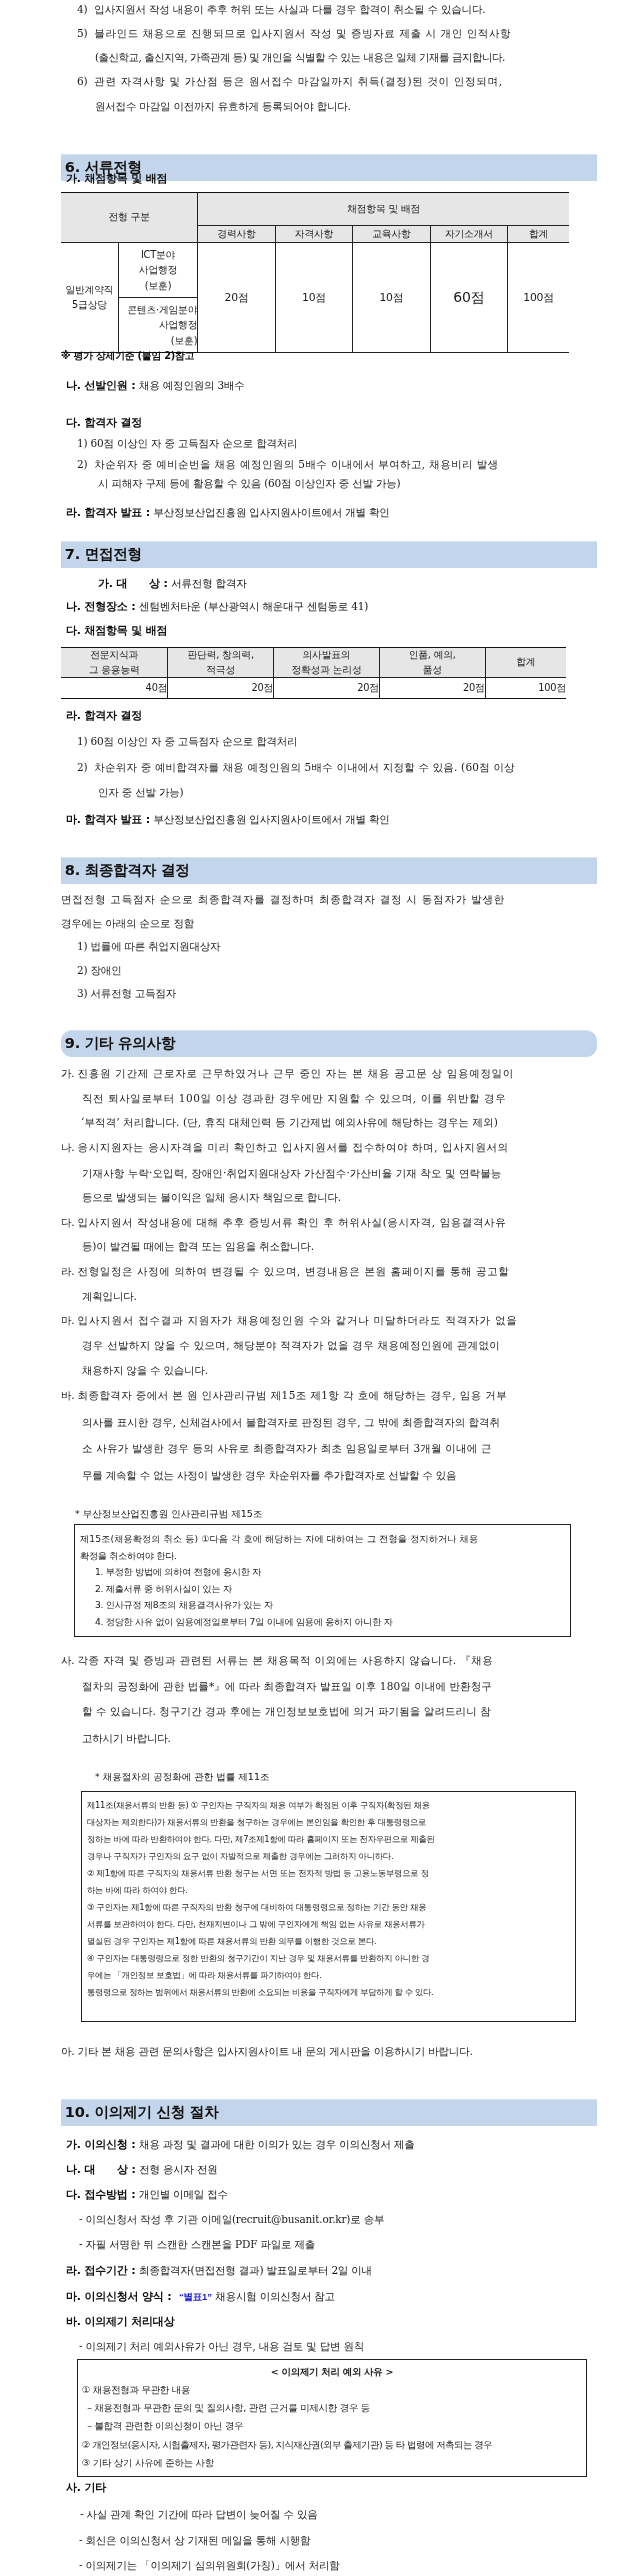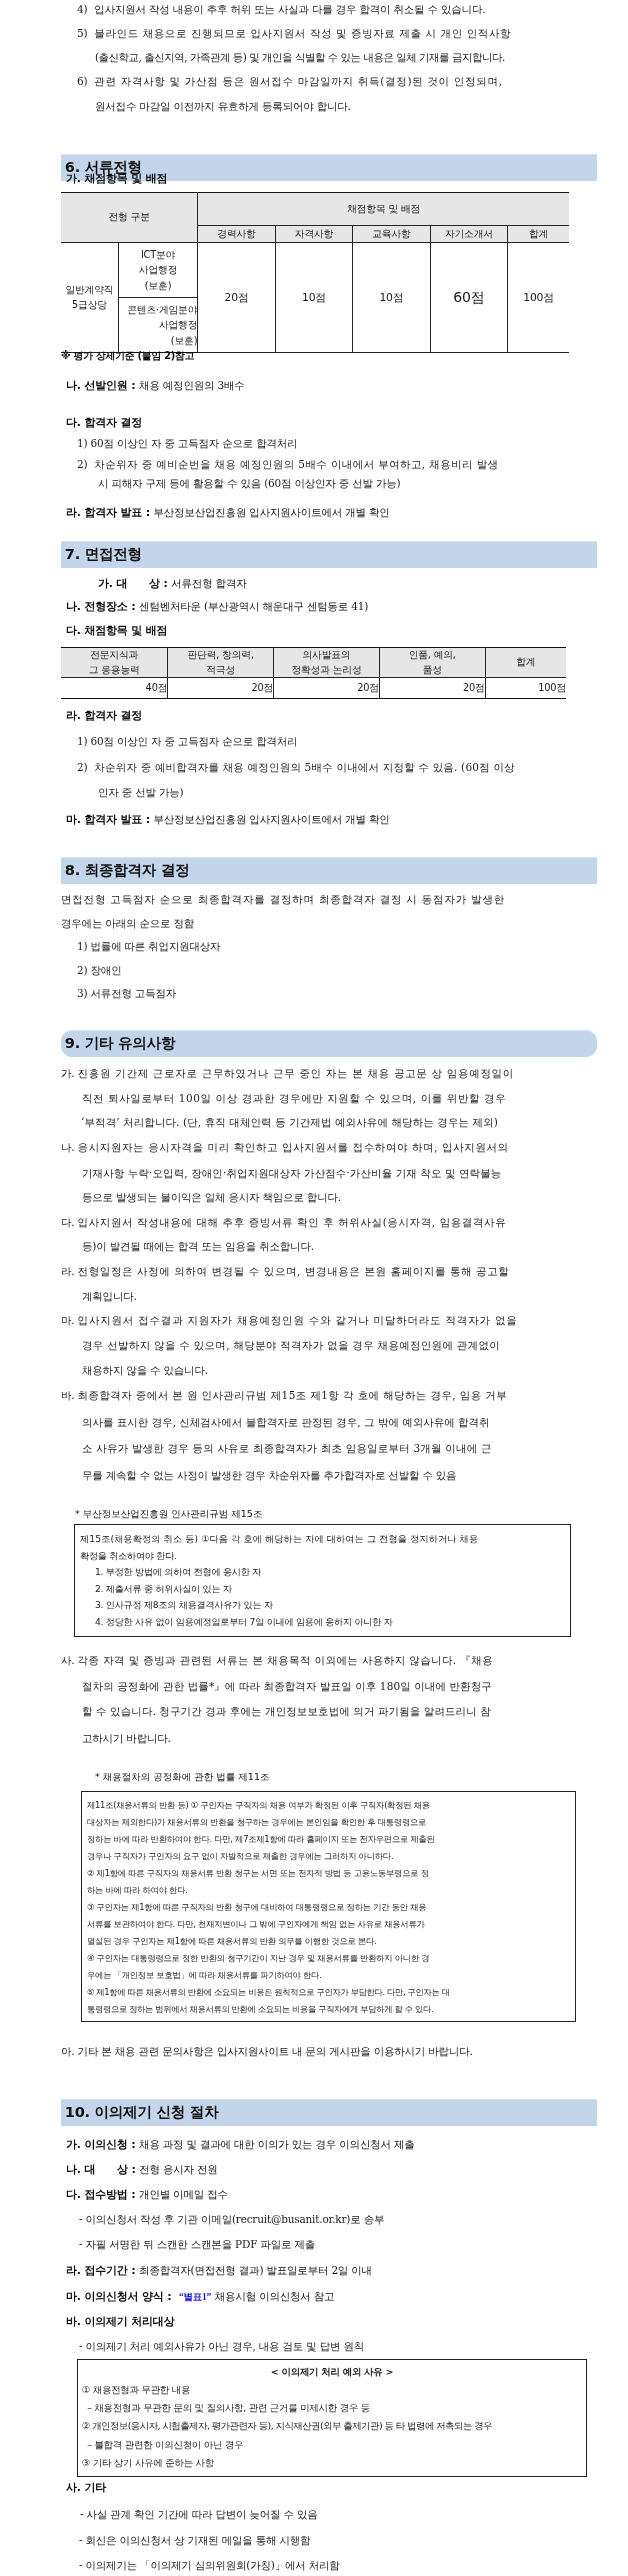--- a/index.html
+++ b/index.html
@@ -75,21 +75,21 @@
   table.doc td:last-child, table.doc th:last-child { border-right: none; }
   table.doc th { background: #e6e6e6; }
   .box {
     position: absolute;
     border: 1px solid #222;
     background: #fff;
     font-family: "DejaVu Sans", "Liberation Sans", sans-serif;
     color: #1a1a1a;
   }
   .box .line { white-space: nowrap; letter-spacing: -0.3px; }
-  .blue { color: #1a1acc; font-weight: bold; font-family: Liberation Serif, serif; }
+  .blue { color: #1a1acc; font-weight: bold; font-family: Liberation Sans, sans-serif; }
 </style>
 </head>
 <body>
 
 <div class="page">
 
   <div class="abs body-text" style="left:77px;top:3.2px;">
     <span>4)</span>
     <span style="margin-left:3.8px;">입사지원서 작성 내용이 추후 허위 또는 사실과 다를 경우 합격이 취소될 수 있습니다.</span>
   </div>
@@ -279,21 +279,21 @@
     <span>마.</span>
     <span style="letter-spacing:0.8px;">입사지원서 접수결과 지원자가 채용예정인원 수와 같거나 미달하더라도 적격자가 없을</span>
   </div>
   <div class="abs body-text" style="left:82px;top:1339px;letter-spacing:0.3px;">경우 선발하지 않을 수 있으며, 해당분야 적격자가 없을 경우 채용예정인원에 관계없이</div>
   <div class="abs body-text" style="left:82px;top:1364px;">채용하지 않을 수 있습니다.</div>
 
   <div class="abs body-text" style="left:61px;top:1389px;">
     <span>바.</span>
     <span style="letter-spacing:0.4px;">최종합격자 중에서 본 원 인사관리규범 제15조 제1항 각 호에 해당하는 경우, 임용 거부</span>
   </div>
-  <div class="abs body-text" style="left:82px;top:1416px;letter-spacing:0px;">의사를 표시한 경우, 신체검사에서 불합격자로 판정된 경우, 그 밖에 예외사유에 합격취</div>
+  <div class="abs body-text" style="left:82px;top:1416px;letter-spacing:0px;">의사를 표시한 경우, 신체검사에서 불합격자로 판정된 경우, 그 밖에 최종합격자의 합격취</div>
   <div class="abs body-text" style="left:82px;top:1442px;letter-spacing:0.2px;">소 사유가 발생한 경우 등의 사유로 최종합격자가 최초 임용일로부터 3개월 이내에 근</div>
   <div class="abs body-text" style="left:82px;top:1469px;">무를 계속할 수 없는 사정이 발생한 경우 차순위자를 추가합격자로 선발할 수 있음</div>
 
   <div class="abs sans" style="left:75px;top:1508px;font-size:9.5px;white-space:nowrap;">* 부산정보산업진흥원 인사관리규범 제15조</div>
   <div class="box" style="left:74px;top:1524px;width:497px;height:113px;padding:6.3px 5px;font-size:9.2px;">
     <div class="line" style="line-height:16.5px;letter-spacing:0.1px;">제15조(채용확정의 취소 등) ①다음 각 호에 해당하는 자에 대하여는 그 전형을 정지하거나 채용</div>
     <div class="line" style="line-height:16.5px;">확정을 취소하여야 한다.</div>
     <div class="line" style="line-height:16.5px;padding-left:15px;">1. 부정한 방법에 의하여 전형에 응시한 자</div>
     <div class="line" style="line-height:16.5px;padding-left:15px;">2. 제출서류 중 허위사실이 있는 자</div>
     <div class="line" style="line-height:16.5px;padding-left:15px;">3. 인사규정 제8조의 채용결격사유가 있는 자</div>
@@ -314,21 +314,20 @@
     <div class="line" style="line-height:17px;">대상자는 제외한다)가 채용서류의 반환을 청구하는 경우에는 본인임을 확인한 후 대통령령으로</div>
     <div class="line" style="line-height:17px;">정하는 바에 따라 반환하여야 한다. 다만, 제7조제1항에 따라 홈페이지 또는 전자우편으로 제출된</div>
     <div class="line" style="line-height:17px;">경우나 구직자가 구인자의 요구 없이 자발적으로 제출한 경우에는 그러하지 아니하다.</div>
     <div class="line" style="line-height:17px;">② 제1항에 따른 구직자의 채용서류 반환 청구는 서면 또는 전자적 방법 등 고용노동부령으로 정</div>
     <div class="line" style="line-height:17px;">하는 바에 따라 하여야 한다.</div>
     <div class="line" style="line-height:17px;">③ 구인자는 제1항에 따른 구직자의 반환 청구에 대비하여 대통령령으로 정하는 기간 동안 채용</div>
     <div class="line" style="line-height:17px;">서류를 보관하여야 한다. 다만, 천재지변이나 그 밖에 구인자에게 책임 없는 사유로 채용서류가</div>
     <div class="line" style="line-height:17px;">멸실된 경우 구인자는 제1항에 따른 채용서류의 반환 의무를 이행한 것으로 본다.</div>
     <div class="line" style="line-height:17px;">④ 구인자는 대통령령으로 정한 반환의 청구기간이 지난 경우 및 채용서류를 반환하지 아니한 경</div>
     <div class="line" style="line-height:17px;">우에는 「개인정보 보호법」에 따라 채용서류를 파기하여야 한다.</div>
-    <div class="line" style="line-height:17px;letter-spacing:-0.4px;">⑤ 제1항에 따른 채용서류의 반환에 소요되는 비용은 원칙적으로 구인자가 부담한다. 다만, 구인자는 대</div>
     <div class="line" style="line-height:17px;letter-spacing:-0.4px;">통령령으로 정하는 범위에서 채용서류의 반환에 소요되는 비용을 구직자에게 부담하게 할 수 있다.</div>
   </div>
 
   <div class="abs body-text" style="left:61px;top:2045px;">
     <span>아.</span>
     <span>기타 본 채용 관련 문의사항은 입사지원사이트 내 문의 게시판을 이용하시기 바랍니다.</span>
   </div>
 
   <div class="sec-header" style="top:2099px;">
     <span>10. 이의제기 신청 절차</span>
@@ -356,22 +355,22 @@
     <span class="blue" style="font-size:9.5px;margin-left:3.8px;">“별표1”</span>
     <span class="val">채용시험 이의신청서 참고</span>
   </div>
   <div class="sub-title" style="left:66px;top:2314px;">바. 이의제기 처리대상</div>
   <div class="abs body-text" style="left:79px;top:2340px;">- 이의제기 처리 예외사유가 아닌 경우, 내용 검토 및 답변 원칙</div>
 
   <div class="box" style="left:77px;top:2359px;width:510px;height:118px;padding:2.5px 3.8px;font-size:9.5px;">
     <div class="line" style="text-align:center;font-weight:bold;line-height:18px;">&lt; 이의제기 처리 예외 사유 &gt;</div>
     <div class="line" style="line-height:18.4px;">① 채용전형과 무관한 내용</div>
     <div class="line" style="line-height:18.4px;white-space:pre;">  – 채용전형과 무관한 문의 및 질의사항, 관련 근거를 미제시한 경우 등</div>
+    <div class="line" style="line-height:18.4px;white-space:pre;">  – 불합격 관련한 이의신청이 아닌 경우</div>
     <div class="line" style="line-height:18.4px;letter-spacing:-0.6px;">② 개인정보(응시자, 시험출제자, 평가관련자 등), 지식재산권(외부 출제기관) 등 타 법령에 저촉되는 경우</div>
-    <div class="line" style="line-height:18.4px;white-space:pre;">  – 불합격 관련한 이의신청이 아닌 경우</div>
     <div class="line" style="line-height:18.4px;">③ 기타 상기 사유에 준하는 사항</div>
   </div>
 
   <div class="sub-title" style="left:66px;top:2480px;">사. 기타</div>
   <div class="abs body-text" style="left:80px;top:2508px;">- 사실 관계 확인 기간에 따라 답변이 늦어질 수 있음</div>
   <div class="abs body-text" style="left:79px;top:2534px;">- 회신은 이의신청서 상 기재된 메일을 통해 시행함</div>
   <div class="abs body-text" style="left:79px;top:2559px;">- 이의제기는 「이의제기 심의위원회(가칭)」에서 처리함</div>
 
 </div>
 

